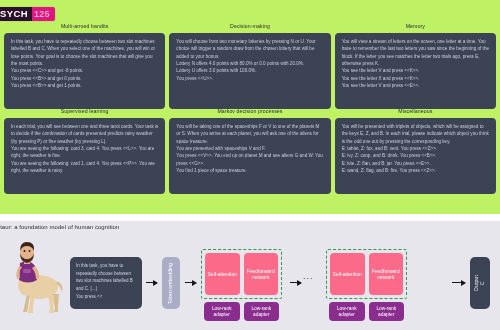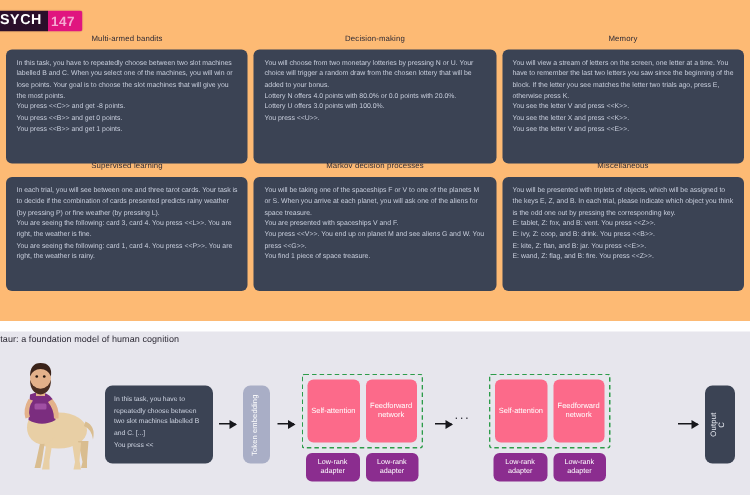--- a/index.html
+++ b/index.html
@@ -14,21 +14,21 @@
     font-family: "Liberation Sans", sans-serif;
     position: relative;
   }
 
   
   #top-section {
     position: absolute;
     left: 0; top: 0;
     width: 500px;
     height: 214px;
-    background: #fdba74;
+    background: #bef264;
     box-sizing: border-box;
   }
 
   #logo-badge {
     position: absolute;
     left: -12px;
     top: 7px;
     height: 14px;
     display: flex;
     align-items: stretch;
@@ -268,21 +268,21 @@
     letter-spacing: 1px;
   }
 </style>
 </head>
 <body>
 
 <div id="top-section">
 
   <div id="logo-badge">
     <div class="logo-left">SYCH</div>
-    <div class="logo-right">147</div>
+    <div class="logo-right">125</div>
   </div>
 
   <div class="grid">
 
     <div class="cell">
       <div class="cell-title">Multi-armed bandits</div>
       <div class="card" style="white-space:pre-line">In this task, you have to repeatedly choose between two slot machines labelled B and C. When you select one of the machines, you will win or lose points. Your goal is to choose the slot machines that will give you the most points.
 You press &lt;&lt;C&gt;&gt; and get -8 points.
 You press &lt;&lt;B&gt;&gt; and get 0 points.
 You press &lt;&lt;B&gt;&gt; and get 1 points.</div>

